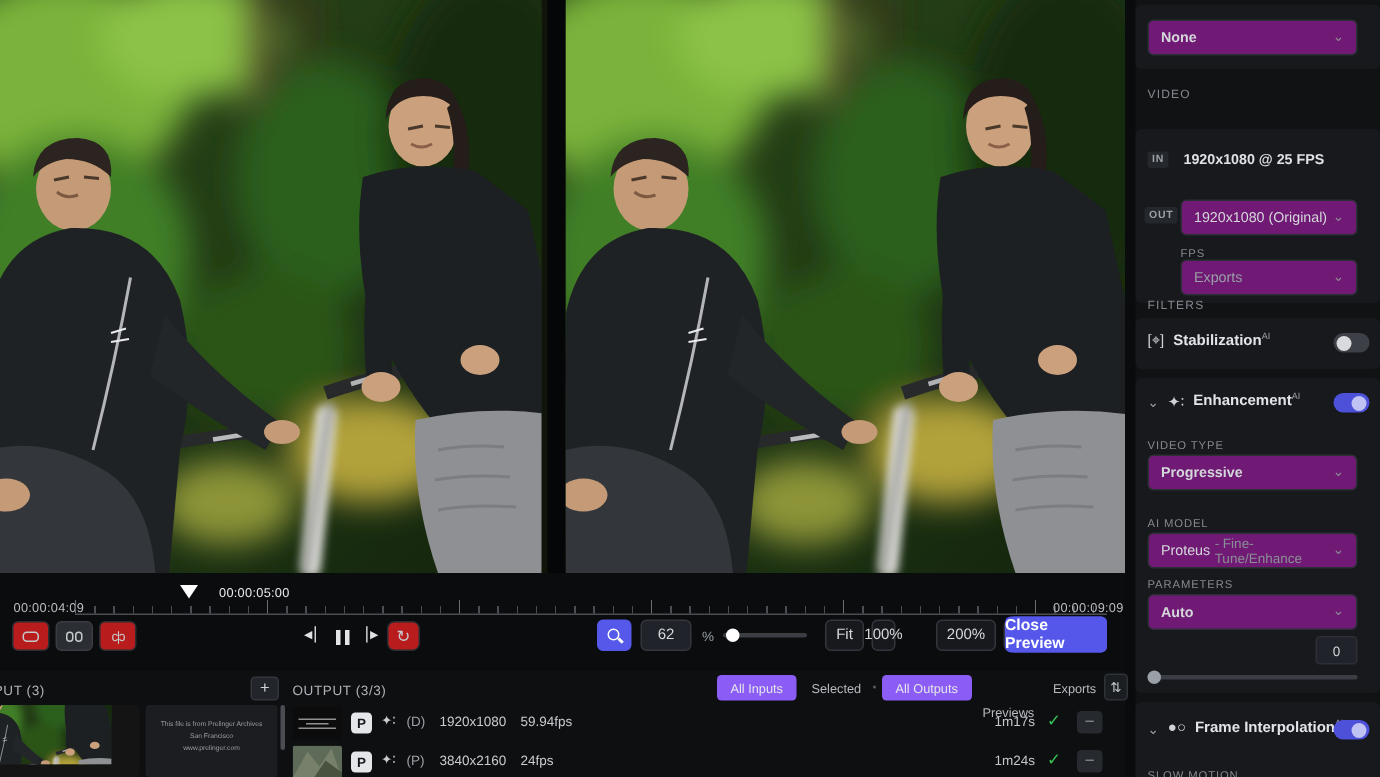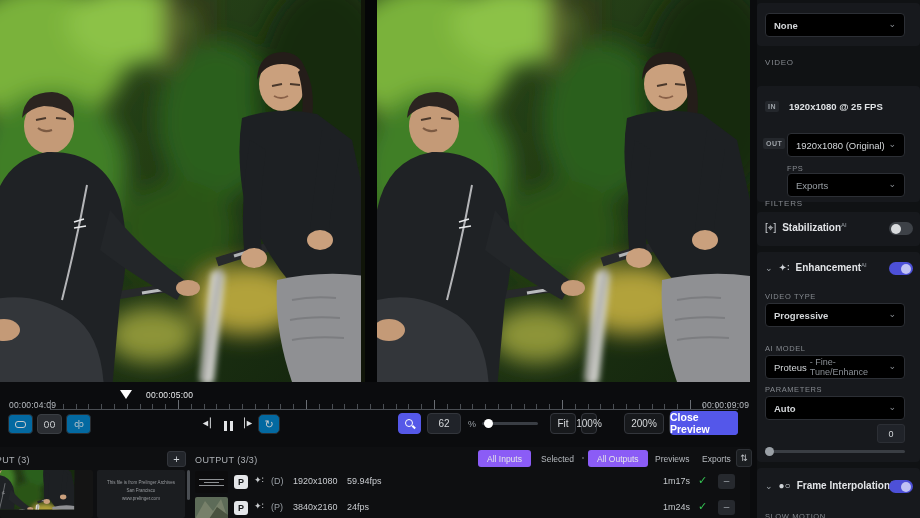--- a/index.html
+++ b/index.html
@@ -18,21 +18,21 @@
   .timeline{position:absolute;left:0;top:382px;width:750px;height:65px;background:#0b0c0e;}
   .tc{position:absolute;font-size:8.5px;color:#b9bdc2;letter-spacing:.2px;white-space:nowrap;margin-left:12px;}
   .ruler{position:absolute;left:50px;top:18px;width:688px;height:10px;
          background:
            repeating-linear-gradient(90deg,#6a6e73 0 1px,transparent 1px 128px) left bottom/100% 9px no-repeat,
            repeating-linear-gradient(90deg,#4a4e53 0 1px,transparent 1px 12.8px) left bottom/100% 5px no-repeat;
          border-bottom:1px solid #4a4e53;}
   .playhead{position:absolute;left:120px;top:8px;width:0;height:0;
             border-left:6px solid transparent;border-right:6px solid transparent;border-top:9px solid #fff;}
   .ph-label{left:134px;top:8px;color:#e8eaec;}
-  .ctrl-btn{position:absolute;height:20px;border-radius:4px;background:#0369a1;border:1px solid #2a2d31;
+  .ctrl-btn{position:absolute;height:20px;border-radius:4px;background:#b91c1c;border:1px solid #2a2d31;
             color:#c7cacd;display:flex;align-items:center;justify-content:center;font-size:10px;cursor:pointer;}
   .ctrl-btn.active{background:#2b2e33;border-color:#3a3e43;}
   .viewicon{display:inline-block;border:1.5px solid #c7cacd;border-radius:3px;}
   .pause-bars i{display:inline-block;width:3px;height:10px;background:#e3e5e7;margin:0 1.5px;}
   .stepper{font-size:9px;color:#dfe1e3;}
   .zoom-btn{background:#5558e8;border-color:#5558e8;}
   .mag{position:relative;width:9px;height:9px;}
   .mag::before{content:"";position:absolute;left:0;top:0;width:6px;height:6px;border:1.5px solid #fff;border-radius:50%;}
   .mag::after{content:"";position:absolute;left:6.5px;top:6.5px;width:3.5px;height:1.5px;background:#fff;transform:rotate(45deg);}
   .field{position:absolute;height:20px;background:#202329;border:1px solid #33363c;border-radius:4px;
@@ -68,21 +68,21 @@
   .check{position:absolute;left:503px;top:3px;color:#35c554;font-size:11px;}
   .dash-btn{position:absolute;left:523px;top:3px;width:17px;height:15px;background:#26292e;border-radius:3px;color:#9aa0a6;
             font-size:10px;line-height:13px;text-align:center;cursor:pointer;}
   .dark-slide{width:100%;height:100%;background:#0c0c0d;display:flex;flex-direction:column;justify-content:center;gap:2px;padding:0 4px;}
   .dark-slide i{display:block;height:1px;background:#8e9194;}
   .dark-slide i:nth-child(2){margin:0 5px;}
 
   
   .rpanel{position:absolute;left:757px;top:0;width:163px;height:518px;background:#101214;}
   .card{position:absolute;left:0;width:163px;background:#17191d;border-radius:4px;}
-  .select{position:absolute;height:24px;background:#000000;border:1px solid #2c2f35;border-radius:4px;
+  .select{position:absolute;height:24px;background:#701a75;border:1px solid #2c2f35;border-radius:4px;
           display:flex;align-items:center;padding:0 8px;font-size:9.5px;color:#d4d7da;cursor:pointer;}
   .select .chev{margin-left:auto;color:#8a8f95;font-size:9px;transform:translateY(-1px);}
   .sect-lbl{position:absolute;left:8px;font-size:8px;letter-spacing:.8px;color:#85898f;}
   .mini-lbl{font-size:7.5px;letter-spacing:.6px;color:#85898f;position:absolute;}
   .io-badge{position:absolute;font-size:7px;font-weight:bold;color:#9da2a8;background:#24272c;border-radius:2px;
             padding:2px 3px;letter-spacing:.5px;}
   .io-val{position:absolute;font-size:9.5px;font-weight:bold;color:#dfe2e5;}
   .toggle{position:absolute;width:24px;height:13px;border-radius:7px;cursor:pointer;}
   .toggle .knob{position:absolute;top:1.5px;width:10px;height:10px;border-radius:50%;}
   .toggle.off{background:#3d4147;}
@@ -251,21 +251,21 @@
       </div>
     </div>
     <div class="scrollbar-v"></div>
 
     <div class="section-title" style="left:195px;">OUTPUT (3/3)</div>
 
     <div class="tab active" style="left:478px;">All Inputs</div>
     <div class="tab" style="left:532px;">Selected</div>
     <div class="tab-dot" style="left:582px;"></div>
     <div class="tab active" style="left:588px;">All Outputs</div>
-    <div class="tab" style="left:646px;">Previews</div>
+    <div class="tab" style="left:646px;margin-top:16px;">Previews</div>
     <div class="tab" style="left:693px;">Exports</div>
     <div class="sort-btn" style="left:736px;">
         <span>⇅</span>
       </div>
 
     <div class="orow" style="top:24px;">
       <div class="rthumb">
           <div class="dark-slide">
             <i></i>
             <i></i>

